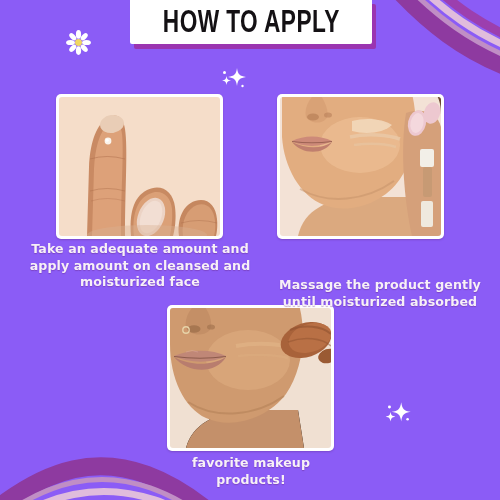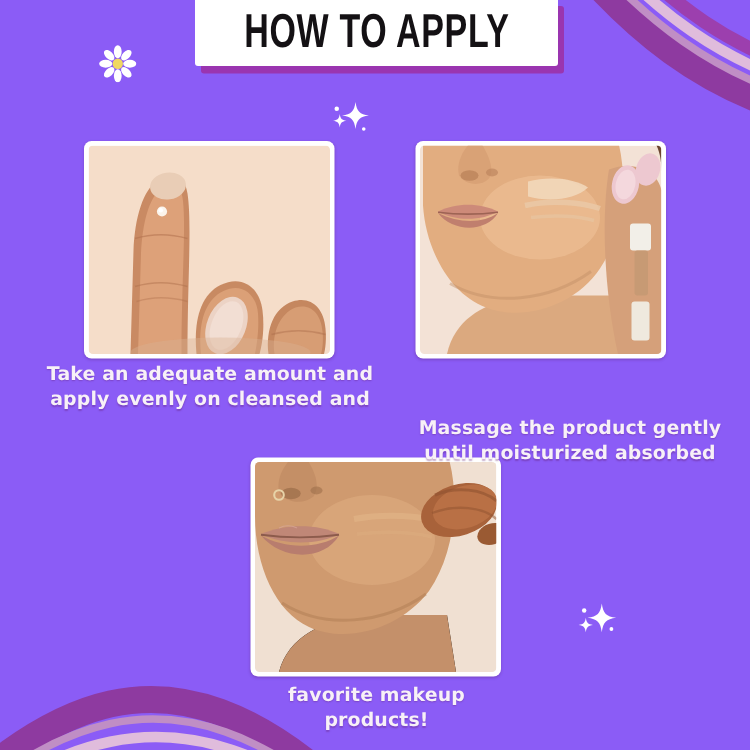--- a/index.html
+++ b/index.html
@@ -221,21 +221,22 @@
         <path d="M118 34 C134 28 152 30 161 38" stroke="#8f5130" stroke-width="1.6" fill="none" opacity=".5"></path>
         <ellipse cx="158" cy="48" rx="10" ry="7" transform="rotate(-18 158 48)" fill="#9a5a33"></ellipse>
 
         <path d="M18 94 C46 112 86 108 114 88" stroke="#ab7950" stroke-width="2" fill="none" opacity=".45"></path>
       </svg>
     </div>
   </div>
 
   <div class="caption" id="caption-1">
     <div>Take an adequate amount and</div>
-    <div>apply evenly on cleansed and</div>
+    <div>apply amount on cleansed and</div>
+    <div>moisturized face</div>
   </div>
 
   <div class="caption" id="caption-2">
     <div>Massage the product gently</div>
     <div>until moisturized absorbed</div>
   </div>
 
   <div class="caption" id="caption-3">
     <div>favorite makeup products!</div>
   </div>

